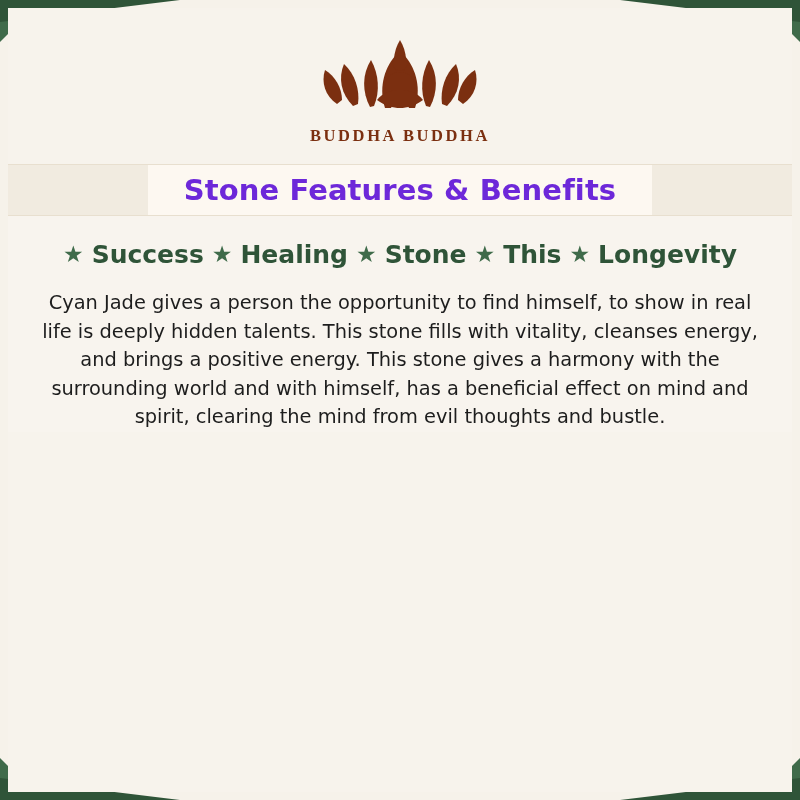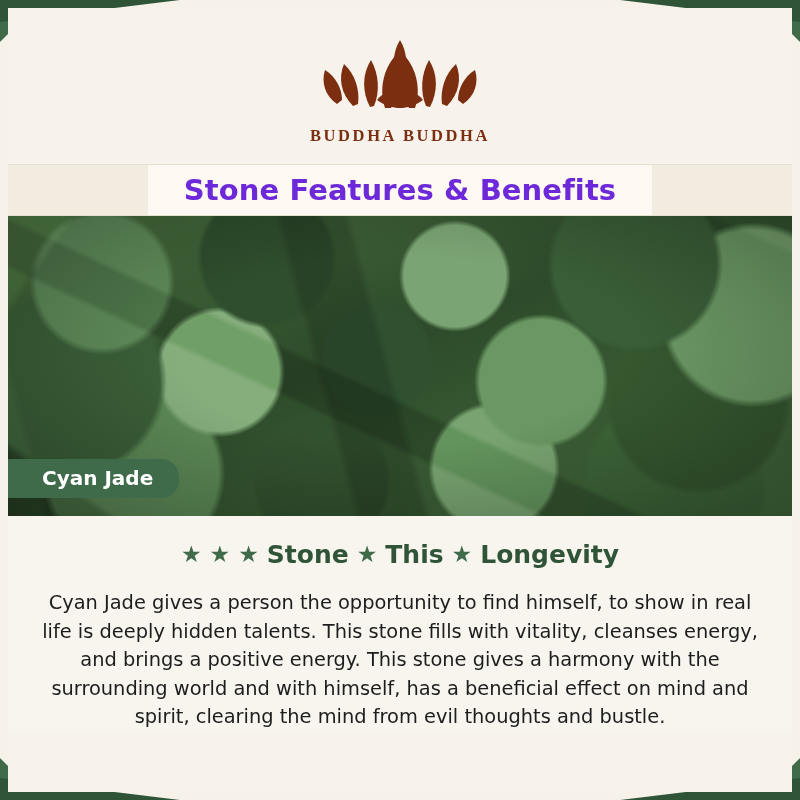--- a/index.html
+++ b/index.html
@@ -251,30 +251,26 @@
           </g>
         </svg>
       </span>
       <div class="brand-name">BUDDHA BUDDHA</div>
     </div>
 
     <div class="title-banner">
       <div class="title-text">Stone Features &amp; Benefits</div>
     </div>
 
-    <div class="hero">
-      <div class="hero-bg"></div>
-      <div class="hero-facets"></div>
-      <div class="hero-vignette"></div>
-      <div class="stone-label">Cyan Jade</div>
-    </div>
 
     <div class="benefits">
       <span class="star">★</span>
-      <span class="star">★</span>
+      <span class="benefit">Success</span>
+      <span class="star">★</span>
+      <span class="benefit">Healing</span>
       <span class="star">★</span>
       <span class="benefit">Stone</span>
       <span class="star">★</span>
       <span class="benefit">This</span>
       <span class="star">★</span>
       <span class="benefit">Longevity</span>
     </div>
 
     <div class="body-copy">Cyan Jade gives a person the opportunity to find himself, to show in real life is deeply hidden talents. This stone fills with vitality, cleanses energy, and brings a positive energy. This stone gives a harmony with the surrounding world and with himself, has a beneficial effect on mind and spirit, clearing the mind from evil thoughts and bustle.</div>
 

